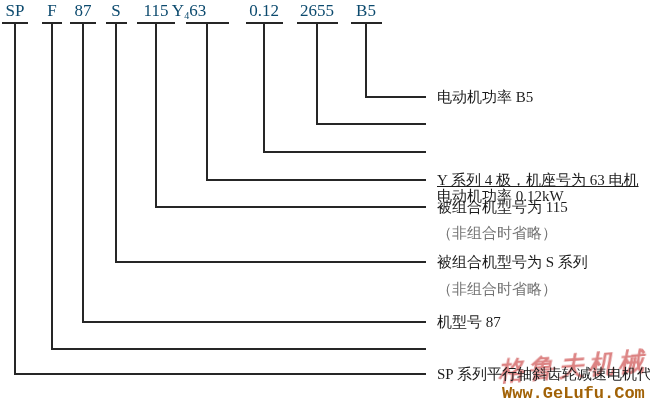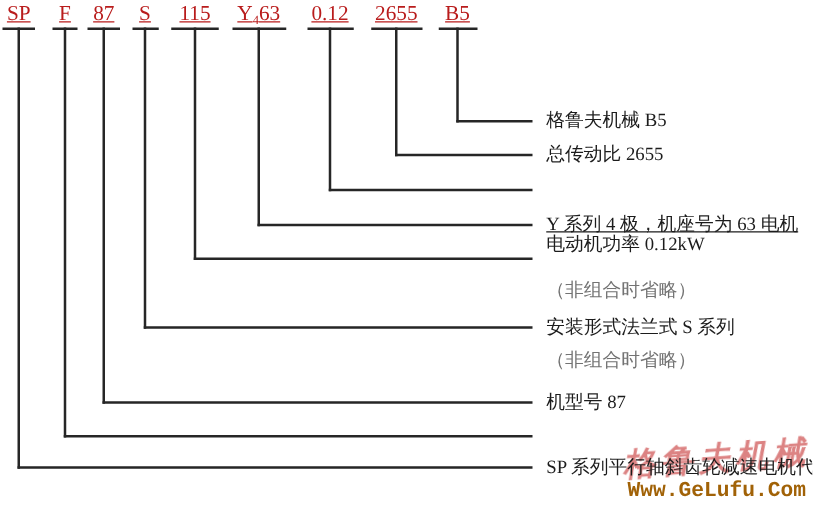--- a/index.html
+++ b/index.html
@@ -16,22 +16,21 @@
     font-family: "Liberation Serif", "DejaVu Serif", serif;
     color: #1c1c1c;
   }
   .code {
     position: absolute;
     top: 0px;
     transform: translateX(-50%);
     font-size: 17px;
     line-height: 21px;
     white-space: nowrap;
-    color: #b91c1c;
-    text-decoration: underline;
+    color: #0c4a6e;
   }
   .code .sub {
     font-size: 10px;
     vertical-align: -3px;
   }
   .hbar {
     position: absolute;
     height: 2px;
     background: #262626;
   }
@@ -101,40 +100,40 @@
     <div class="hline" style="left: 51.25px; top: 348px; width: 374.75px;"></div>
     <div class="code" style="left: 83px;"><span>87</span></div>
     <div class="hbar" style="left: 70px; top: 22px; width: 26px;"></div>
     <div class="vline" style="left: 82.25px; top: 22px; height: 300.5px;"></div>
     <div class="hline" style="left: 82.25px; top: 321px; width: 343.75px;"></div>
     <div class="lbl" style="left: 437px; top: 312px;">机型号 87</div>
     <div class="code" style="left: 116px;"><span>S</span></div>
     <div class="hbar" style="left: 105.5px; top: 22px; width: 21px;"></div>
     <div class="vline" style="left: 115.25px; top: 22px; height: 240.5px;"></div>
     <div class="hline" style="left: 115.25px; top: 261px; width: 310.75px;"></div>
-    <div class="lbl" style="left: 437px; top: 252px;">安装形式法兰式 S 系列</div>
+    <div class="lbl" style="left: 437px; top: 252px;">被组合机型号为 S 系列</div>
     <div class="note" style="left: 437px; top: 279px;">（非组合时省略）</div>
     <div class="code" style="left: 156px;"><span>115</span></div>
     <div class="hbar" style="left: 137px; top: 22px; width: 38px;"></div>
     <div class="vline" style="left: 155.25px; top: 22px; height: 185.5px;"></div>
     <div class="hline" style="left: 155.25px; top: 206px; width: 270.75px;"></div>
+    <div class="lbl" style="left: 437px; top: 197px;">被组合机型号为 115</div>
     <div class="note" style="left: 437px; top: 223px;">（非组合时省略）</div>
-    <div class="code" style="left: 207px;"><span>Y</span><span class="sub">4</span><span>63</span></div>
+    <div class="code" style="left: 189px;"><span>Y</span><span class="sub">4</span><span>63</span></div>
     <div class="hbar" style="left: 185.5px; top: 22px; width: 43px;"></div>
     <div class="vline" style="left: 206.25px; top: 22px; height: 158.5px;"></div>
     <div class="hline" style="left: 206.25px; top: 179px; width: 219.75px;"></div>
     <div class="lbl" style="left: 437px; top: 170px; text-decoration: underline;">Y 系列 4 极，机座号为 63 电机</div>
     <div class="code" style="left: 264px;"><span>0.12</span></div>
     <div class="hbar" style="left: 245.5px; top: 22px; width: 37px;"></div>
     <div class="vline" style="left: 263.25px; top: 22px; height: 130.5px;"></div>
     <div class="hline" style="left: 263.25px; top: 151px; width: 162.75px;"></div>
     <div class="lbl" style="left: 437px; top: 142px; margin-top: 44px;">电动机功率 0.12kW</div>
     <div class="code" style="left: 317px;"><span>2655</span></div>
     <div class="hbar" style="left: 296.5px; top: 22px; width: 41px;"></div>
     <div class="vline" style="left: 316.25px; top: 22px; height: 102.5px;"></div>
     <div class="hline" style="left: 316.25px; top: 123px; width: 109.75px;"></div>
-    <div class="lbl" style="left: 437px; top: 114px;">总传动比 2655</div>
     <div class="code" style="left: 366px;"><span>B5</span></div>
     <div class="hbar" style="left: 350.5px; top: 22px; width: 31px;"></div>
     <div class="vline" style="left: 365.25px; top: 22px; height: 75.5px;"></div>
     <div class="hline" style="left: 365.25px; top: 96px; width: 60.75px;"></div>
-    <div class="lbl" style="left: 437px; top: 87px;">格鲁夫机械 B5</div>
+    <div class="lbl" style="left: 437px; top: 87px;">电动机功率 B5</div>
   </div>
 
 </body></html>

